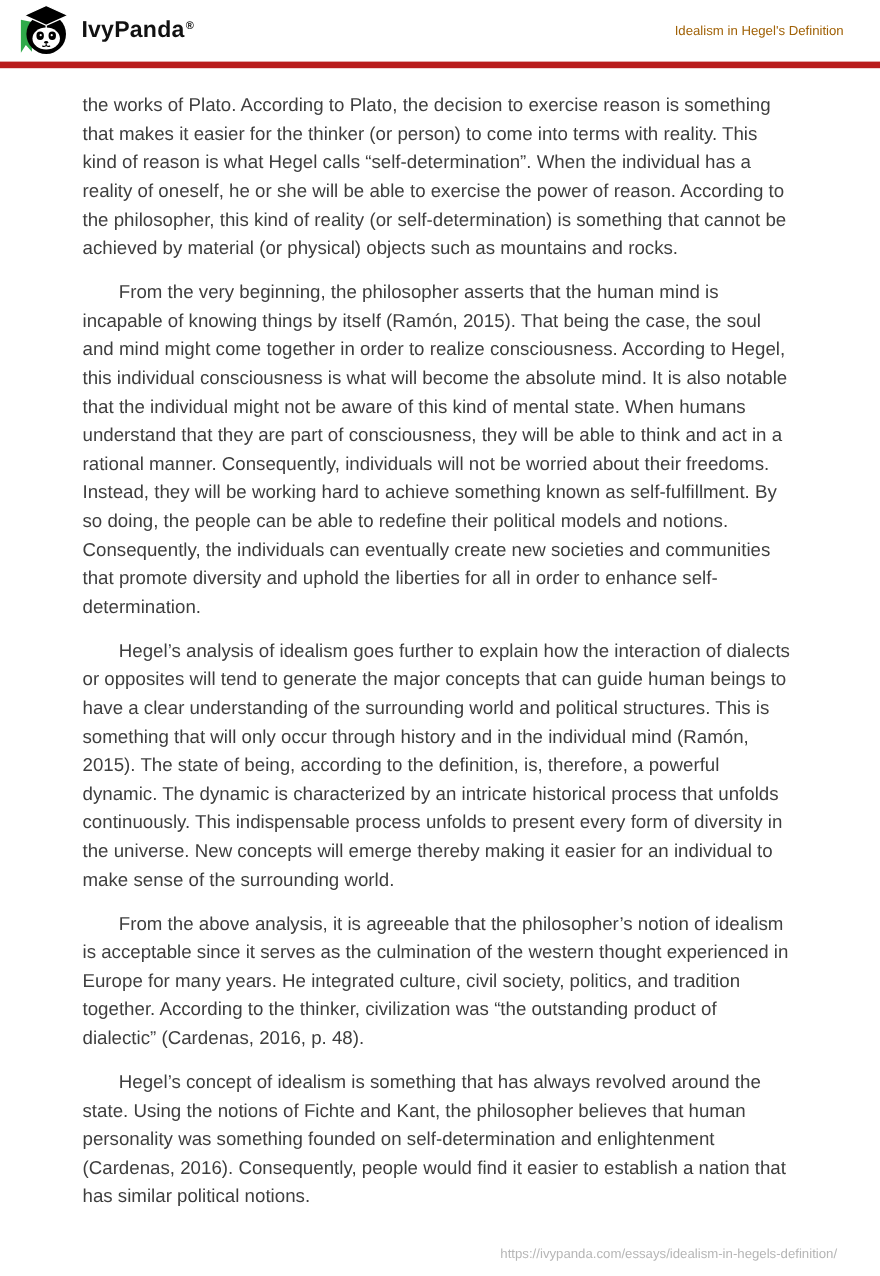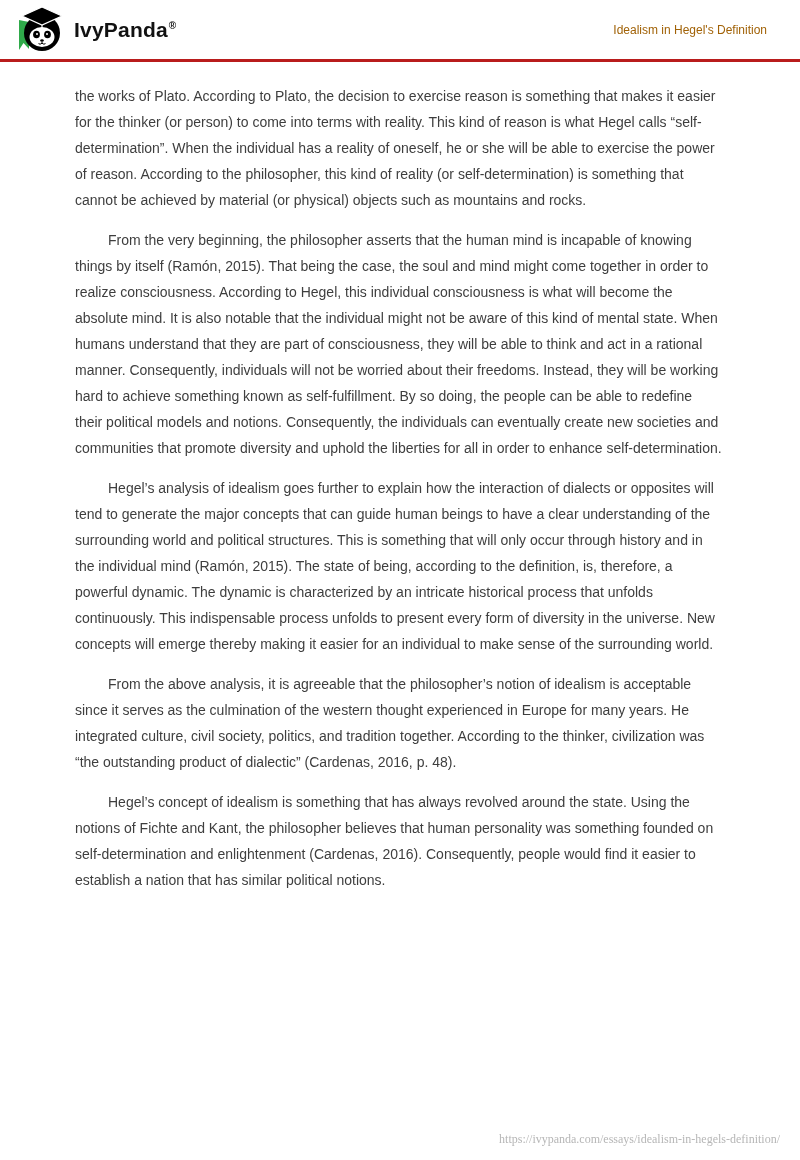--- a/index.html
+++ b/index.html
@@ -13,21 +13,21 @@
     width: 800px; height: 1160px;
     background: #ffffff;
     overflow: hidden;
   }
   .header {
     height: 62px;
     display: flex;
     align-items: center;
     justify-content: space-between;
     padding: 8px 33px 8px 16px;
-    border-bottom: 3px solid #b91c1c;
+    border-bottom: 6px solid #b91c1c;
   }
   .brand {
     display: flex;
     align-items: center;
     gap: 10px;
   }
   .brand-name {
     font-size: 21px;
     font-weight: bold;
     color: #111111;
@@ -40,38 +40,37 @@
     vertical-align: super;
     margin-left: 1px;
   }
   .header-title {
     font-size: 12px;
     color: #a16207;
   }
   .content {
     padding: 21px 78px 0 75px;
     color: #3e3e3e;
-    font-size: 14px;
+    font-size: 17px;
     line-height: 26px;
     text-align: left;
   }
   .content p {
     margin-bottom: 14px;
     text-indent: 33px;
   }
   .content p.first {
     text-indent: 0;
   }
   .footer-url {
     position: absolute;
-    right: 20px;
+    right: 39px;
     bottom: 13px;
     font-size: 12px;
     color: #b6b6b6;
-    font-family: Liberation Serif, serif;
   }
   .logo-svg { display: block; }
 </style>
 </head>
 <body>
 
 <div class="page">
 
   <div class="header">
     <div class="brand">

